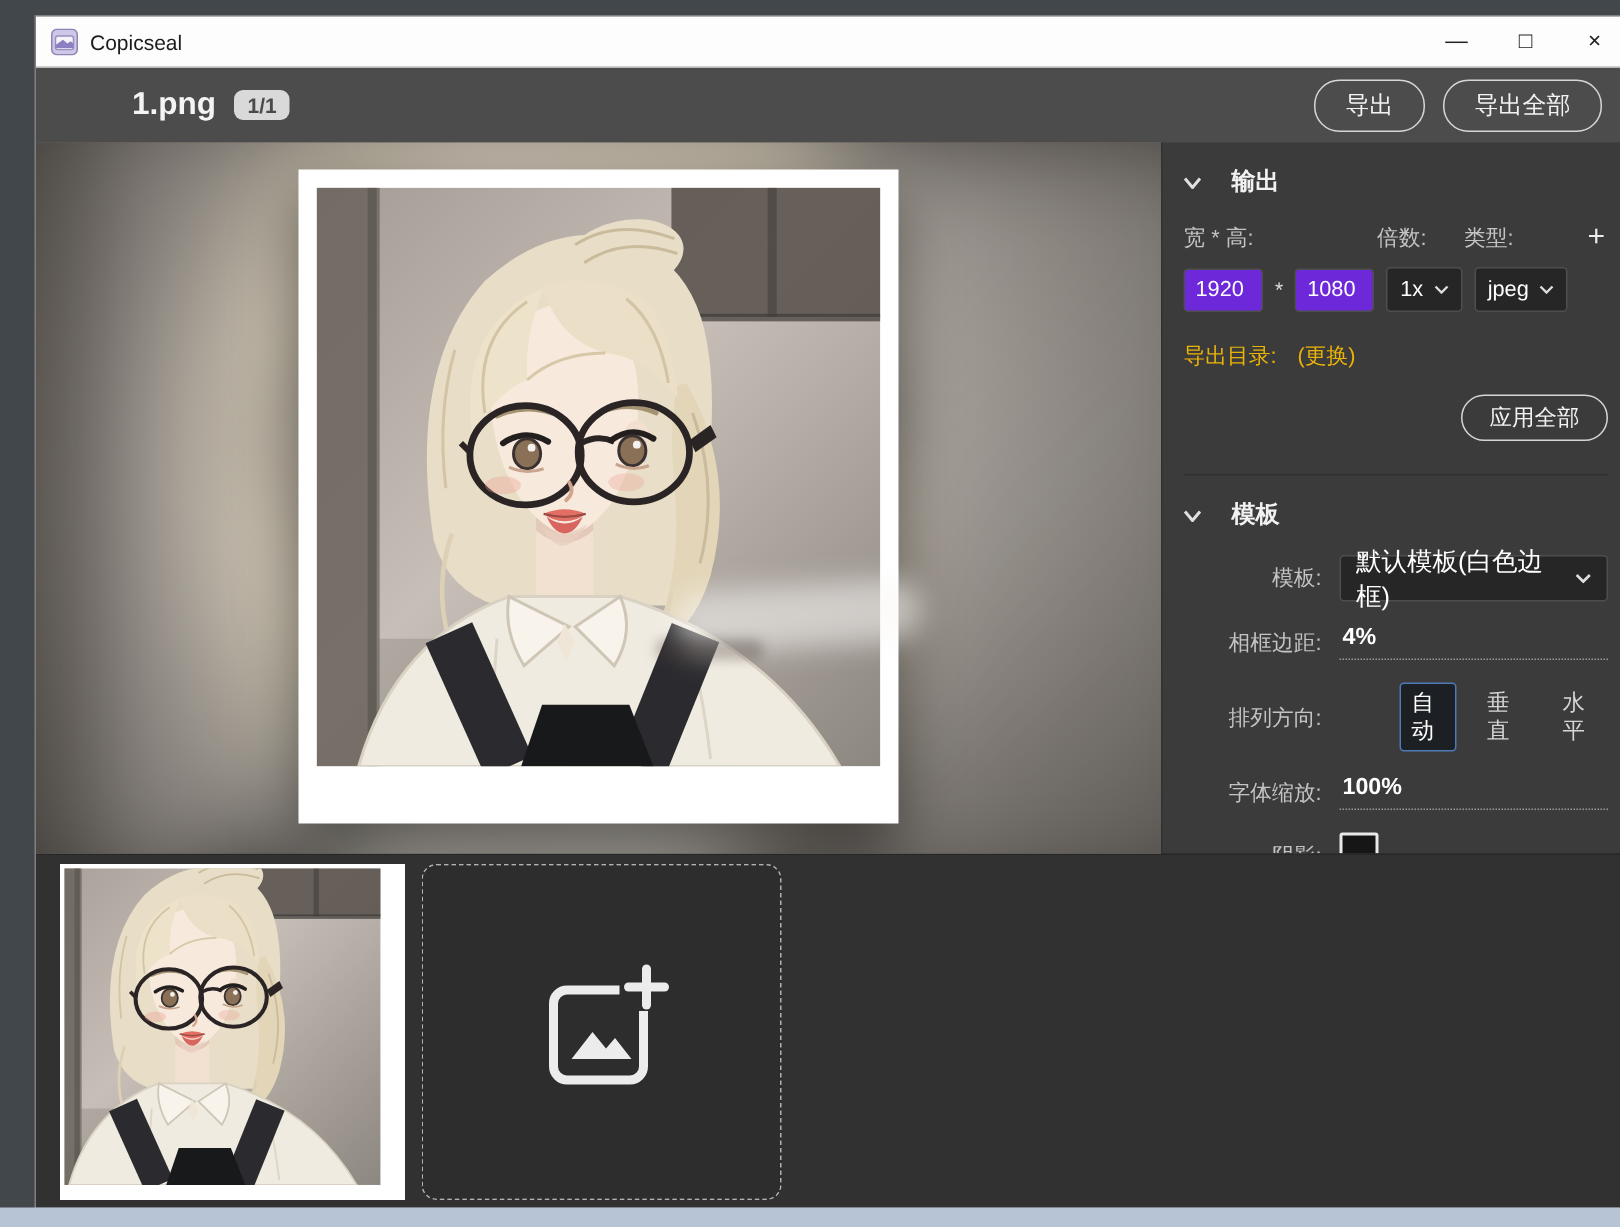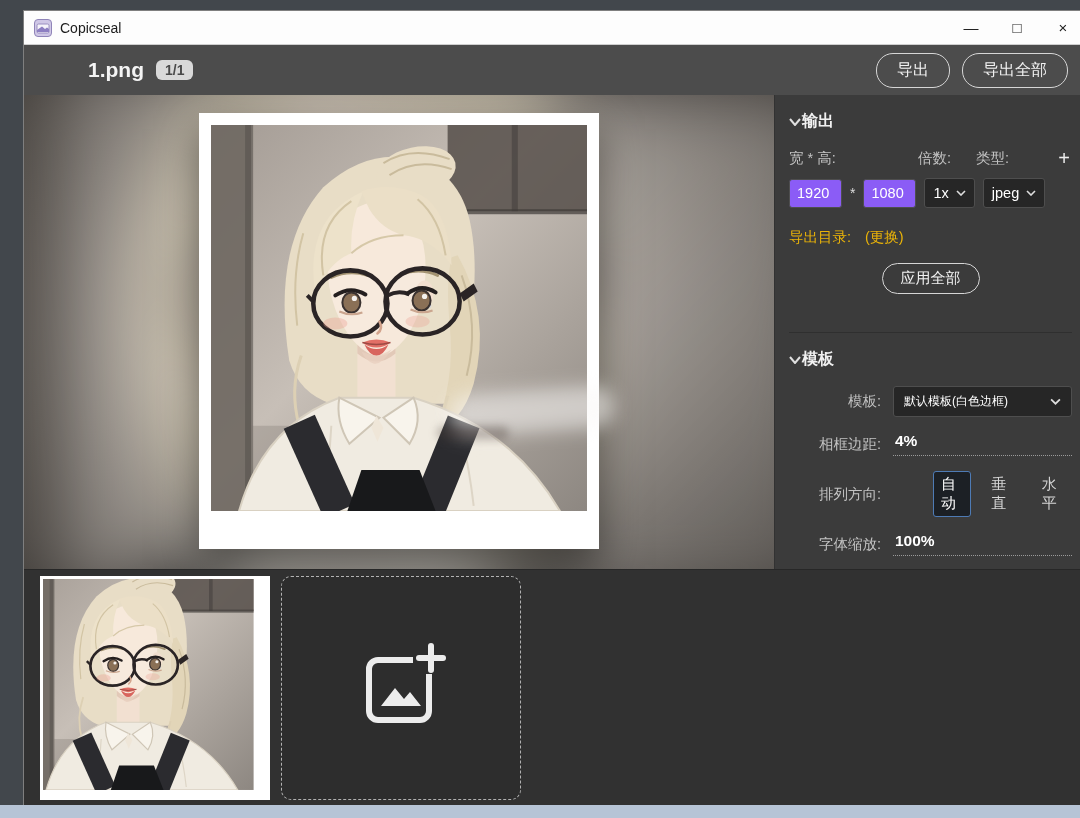--- a/index.html
+++ b/index.html
@@ -42,40 +42,40 @@
              background:rgba(250,248,246,0.55); filter:blur(9px);
              left:calc(50% + 50px); top:295px; transform:rotate(-4deg); }
   .smudge2 { position:absolute; z-index:2; width:72px; height:14px; border-radius:7px;
              background:rgba(66,54,46,0.32); filter:blur(4px); left:calc(50% + 38px); top:331px; }
 
   
   .sidebar { width:312px; flex:none; background:#3b3b3b; border-left:1px solid #323232;
              padding:0 14px; overflow:hidden; }
   .sidebar section { padding-top:12px; padding-bottom:4px; }
   .sidebar section + section { border-top:1px solid #2f2f2f; }
-  .sechead { display:flex; align-items:center; gap:1px; margin:4px 0 16px; }
+  .sechead { display:flex; align-items:center; gap:20px; margin:4px 0 16px; }
   .sechead .headtxt { color:#f1f1f1; font-size:16px; font-weight:700; }
   .chev { display:flex; cursor:pointer; }
   .lblrow { display:flex; align-items:center; color:#c3c3c3; font-size:14.5px; margin-bottom:10px; }
   .w-dim { width:129px; } .w-mult { width:58px; } .w-type { flex:1; }
   .plusbtn { color:#ececec; font-size:20px; line-height:1; cursor:pointer; padding-right:2px; }
   .inprow { display:flex; align-items:center; gap:8px; margin-bottom:20px; }
-  .numin { width:53px; height:29px; background:#8b5cf6; border:1px solid #4e4e4e; border-radius:3px;
+  .numin { width:53px; height:29px; background:#6d28d9; border:1px solid #4e4e4e; border-radius:3px;
            color:#fff; font-size:14.5px; padding:0 7px; font-family:inherit; }
   .star { color:#ddd; font-size:14px; }
   .sel { height:30px; background:#262626; border:1px solid #4e4e4e; border-radius:3px; color:#fff;
          display:flex; align-items:center; gap:7px; padding:0 8px; font-size:14.5px; cursor:pointer; }
   .dirline { display:flex; gap:14px; color:#eab308; font-size:14.5px; margin:12px 0 16px; }
-  .applyrow { display:flex; justify-content:center; margin:2px 0 34px; }
+  .applyrow { display:flex; justify-content:flex-end; margin:2px 0 18px; }
   .pill.small { font-size:15px; padding:5px 18px; }
 
   .frow { display:grid; grid-template-columns:92px 1fr; column-gap:12px; align-items:center; margin-bottom:15px; }
   .flabel { color:#c3c3c3; font-size:14.5px; text-align:right; white-space:nowrap; }
   .selectbox { background:#262626; border:1px solid #4e4e4e; border-radius:3px; height:31px;
-               display:flex; align-items:center; padding:0 10px; color:#fff; font-size:12px; cursor:pointer; }
+               display:flex; align-items:center; padding:0 10px; color:#fff; font-size:17px; cursor:pointer; }
   .selectbox .seltxt { flex:1; }
   .dotval { color:#fff; font-size:15.5px; font-weight:700; border-bottom:1px dotted #9a9a9a; padding:0 0 5px 2px; }
   .optrow { display:flex; gap:12px; align-items:center; }
   .opt { color:#d5d5d5; font-size:15px; padding:3px 7px; border:1px solid transparent; cursor:pointer; }
   .opt.selected { background:#1c2025; border:1px solid #4e7bb5; border-radius:3px; color:#fff;margin-left:40px; }
   .swatch { width:26px; height:26px; background:#161616; border:2px solid #e9e9e9; border-radius:2px; cursor:pointer; }
 
   
   .filmstrip { height:236px; flex:none; background:#313131; border-top:1px solid #272727;
                display:flex; gap:11px; padding:6px 0 6px 16px; align-items:center; }

